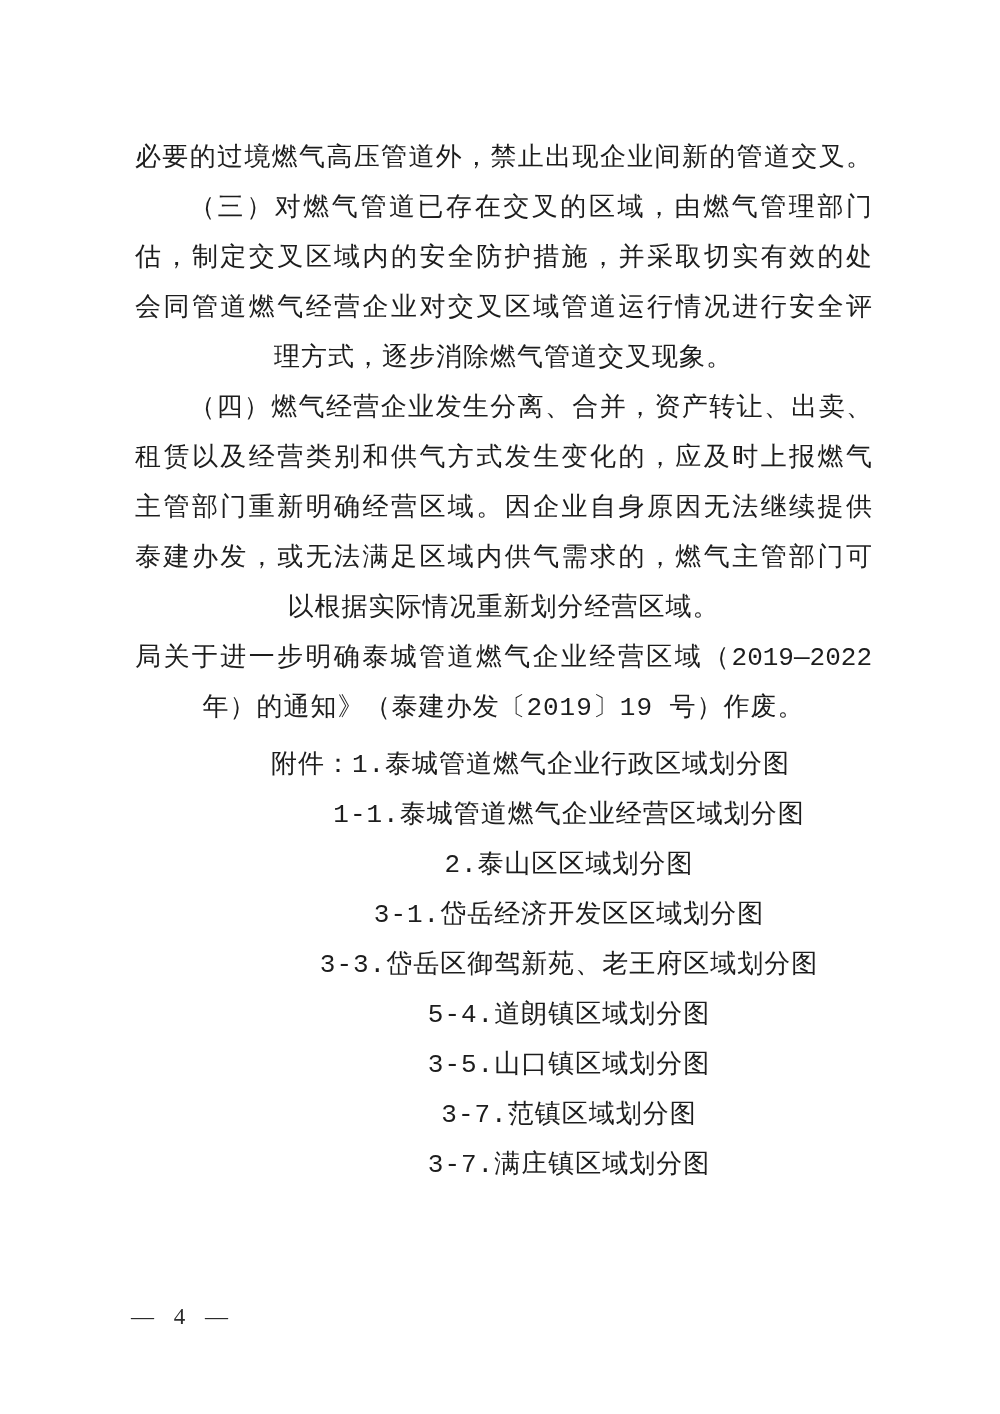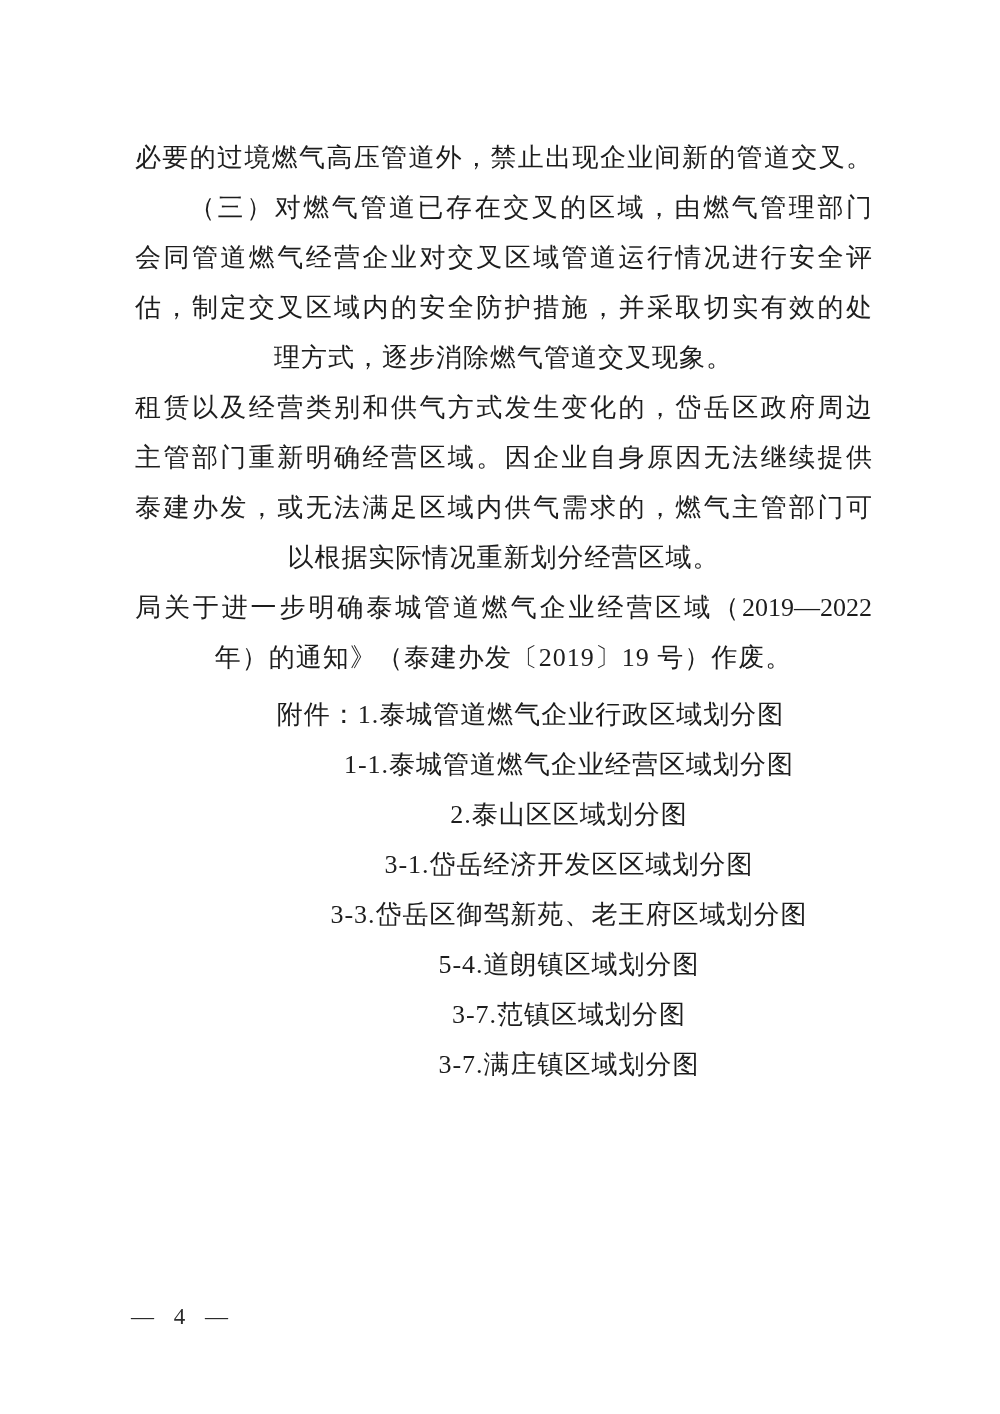--- a/index.html
+++ b/index.html
@@ -14,20 +14,21 @@
     background: #ffffff;
     overflow: hidden;
     font-family: "Liberation Serif", "DejaVu Serif", serif;
     color: #1d1d1d;
   }
   .text-block {
     position: absolute;
     left: 135px;
     top: 133px;
     width: 737px;
+    font-family: Liberation Mono, monospace;
   }
   .line {
     font-size: 26px;
     height: 50px;
     line-height: 50px;
     letter-spacing: 1px;
     white-space: nowrap;
     text-align: center;
     font-weight: 400;
   }
@@ -56,35 +57,37 @@
     white-space: nowrap;
   }
 </style>
 </head>
 <body>
 
 <div class="page">
   <div class="text-block">
     <div class="line just">必要的过境燃气高压管道外，禁止出现企业间新的管道交叉。</div>
     <div class="line just ind2">（三）对燃气管道已存在交叉的区域，由燃气管理部门</div>
+    <div class="line just">估，制定交叉区域内的安全防护措施，并采取切实有效的处</div>
     <div class="line just">会同管道燃气经营企业对交叉区域管道运行情况进行安全评</div>
-    <div class="line just">估，制定交叉区域内的安全防护措施，并采取切实有效的处</div>
     <div class="line">理方式，逐步消除燃气管道交叉现象。</div>
-    <div class="line just">租赁以及经营类别和供气方式发生变化的，岱岳区政府周边</div>
+    <div class="line just ind2">（四）燃气经营企业发生分离、合并，资产转让、出卖、</div>
+    <div class="line just">租赁以及经营类别和供气方式发生变化的，应及时上报燃气</div>
     <div class="line just">主管部门重新明确经营区域。因企业自身原因无法继续提供</div>
     <div class="line just">泰建办发，或无法满足区域内供气需求的，燃气主管部门可</div>
     <div class="line">以根据实际情况重新划分经营区域。</div>
     <div class="line just">局关于进一步明确泰城管道燃气企业经营区域（2019—2022</div>
     <div class="line">年）的通知》（泰建办发〔2019〕19 号）作废。</div>
     <div class="line ind2 gap-md">附件：1.泰城管道燃气企业行政区域划分图</div>
     <div class="line ind-att">1-1.泰城管道燃气企业经营区域划分图</div>
     <div class="line ind-att">2.泰山区区域划分图</div>
     <div class="line ind-att">3-1.岱岳经济开发区区域划分图</div>
     <div class="line ind-att">3-3.岱岳区御驾新苑、老王府区域划分图</div>
     <div class="line ind-att">5-4.道朗镇区域划分图</div>
+    <div class="line ind-att">3-5.山口镇区域划分图</div>
     <div class="line ind-att">3-7.范镇区域划分图</div>
     <div class="line ind-att">3-7.满庄镇区域划分图</div>
   </div>
 
   <div class="footer">
     <span>— 4 —</span>
   </div>
 </div>
 
 </body></html>

